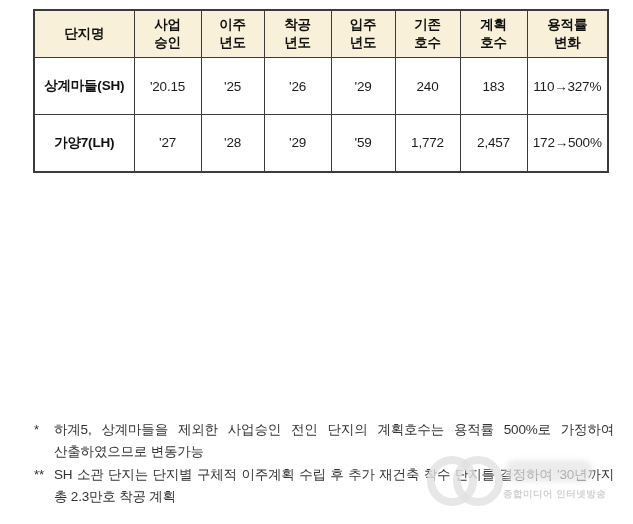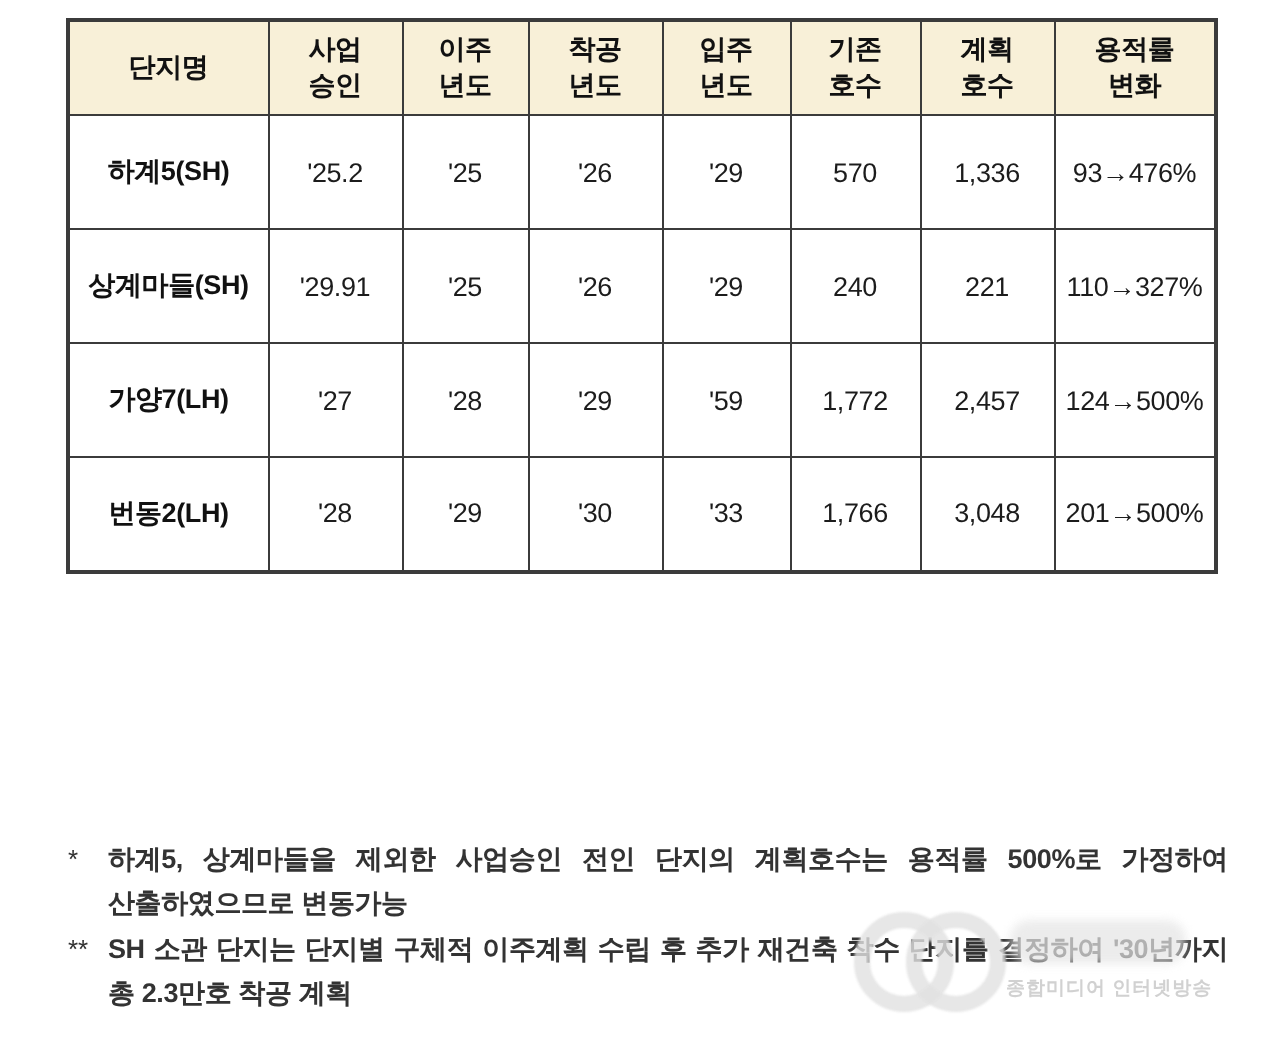--- a/index.html
+++ b/index.html
@@ -55,21 +55,20 @@
     padding-left: 6px;
     box-sizing: border-box;
     font-size: 13px;
     color: #333333;
   }
   .footnote .fn-text {
     flex: 1 1 auto;
     text-align: justify;
     letter-spacing: -0.2px;
     word-break: keep-all;
-    font-weight: bold;
   }
 
   
   .watermark {
     position: absolute; right: 0; bottom: 10px;
     width: 180px; height: 62px;
     pointer-events: none;
     opacity: 0.95;
   }
   .wm-ring {
@@ -128,58 +127,38 @@
         <th>기존
 호수</th>
         <th>계획
 호수</th>
         <th>용적률
 변화</th>
       </tr>
     </thead>
     <tbody>
       <tr>
-        <td class="name-cell">하계5(SH)</td>
-        <td class="value-cell">'25.2</td>
-        <td class="value-cell">'25</td>
-        <td class="value-cell">'26</td>
-        <td class="value-cell">'29</td>
-        <td class="value-cell">570</td>
-        <td class="value-cell">1,336</td>
-        <td class="value-cell">93→476%</td>
-      </tr>
-      <tr>
         <td class="name-cell">상계마들(SH)</td>
-        <td class="value-cell">'29.91</td>
+        <td class="value-cell">'20.15</td>
         <td class="value-cell">'25</td>
         <td class="value-cell">'26</td>
         <td class="value-cell">'29</td>
         <td class="value-cell">240</td>
-        <td class="value-cell">221</td>
+        <td class="value-cell">183</td>
         <td class="value-cell">110→327%</td>
       </tr>
       <tr>
         <td class="name-cell">가양7(LH)</td>
         <td class="value-cell">'27</td>
         <td class="value-cell">'28</td>
         <td class="value-cell">'29</td>
         <td class="value-cell">'59</td>
         <td class="value-cell">1,772</td>
         <td class="value-cell">2,457</td>
-        <td class="value-cell">124→500%</td>
-      </tr>
-      <tr>
-        <td class="name-cell">번동2(LH)</td>
-        <td class="value-cell">'28</td>
-        <td class="value-cell">'29</td>
-        <td class="value-cell">'30</td>
-        <td class="value-cell">'33</td>
-        <td class="value-cell">1,766</td>
-        <td class="value-cell">3,048</td>
-        <td class="value-cell">201→500%</td>
+        <td class="value-cell">172→500%</td>
       </tr>
     </tbody>
   </table>
 
   <div class="footnotes">
     <div class="footnote">
       <span class="marker">*</span>
       <span class="fn-text">하계5, 상계마들을 제외한 사업승인 전인 단지의 계획호수는 용적률 500%로 가정하여 산출하였으므로 변동가능</span>
     </div>
     <div class="footnote">

